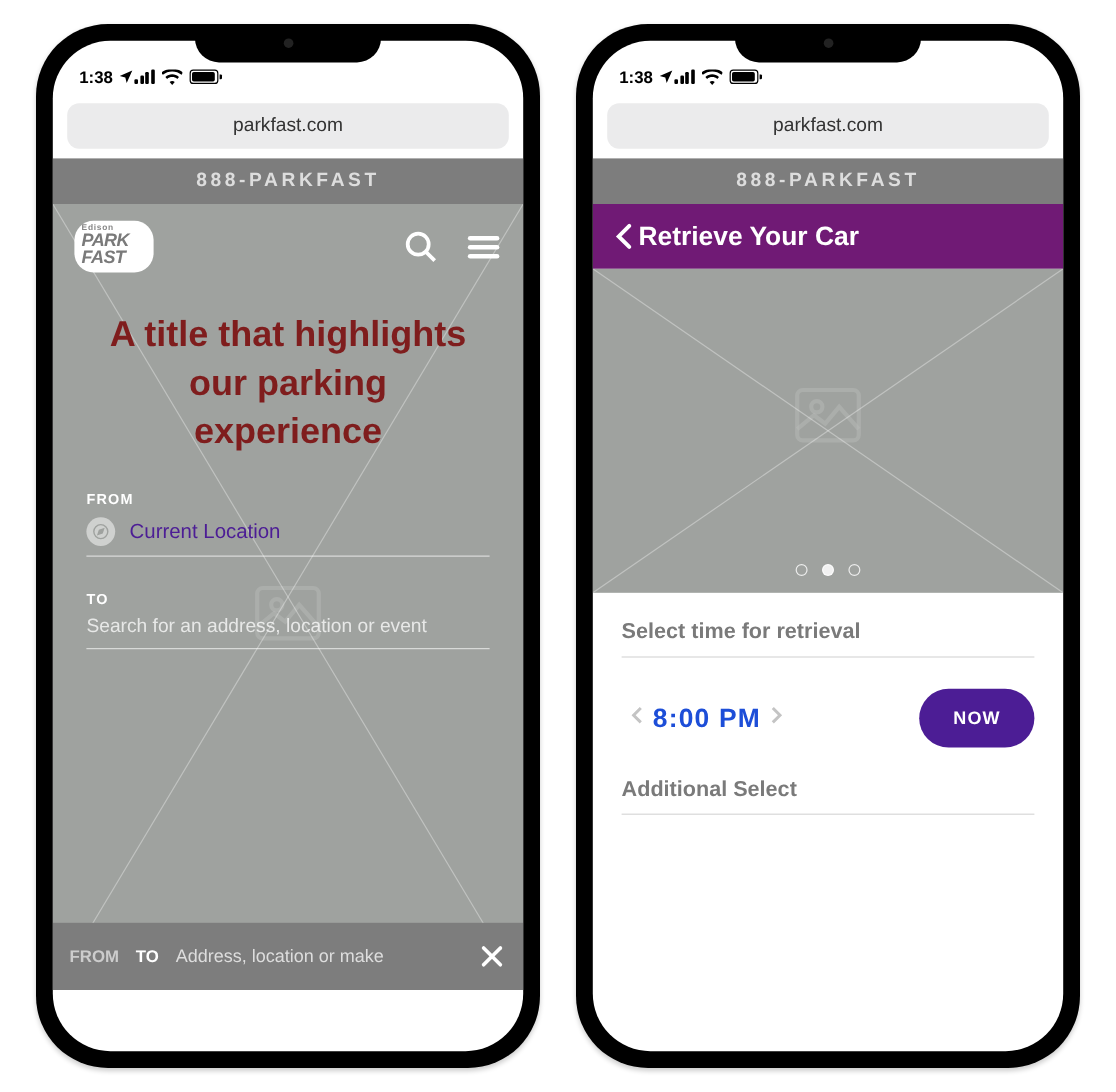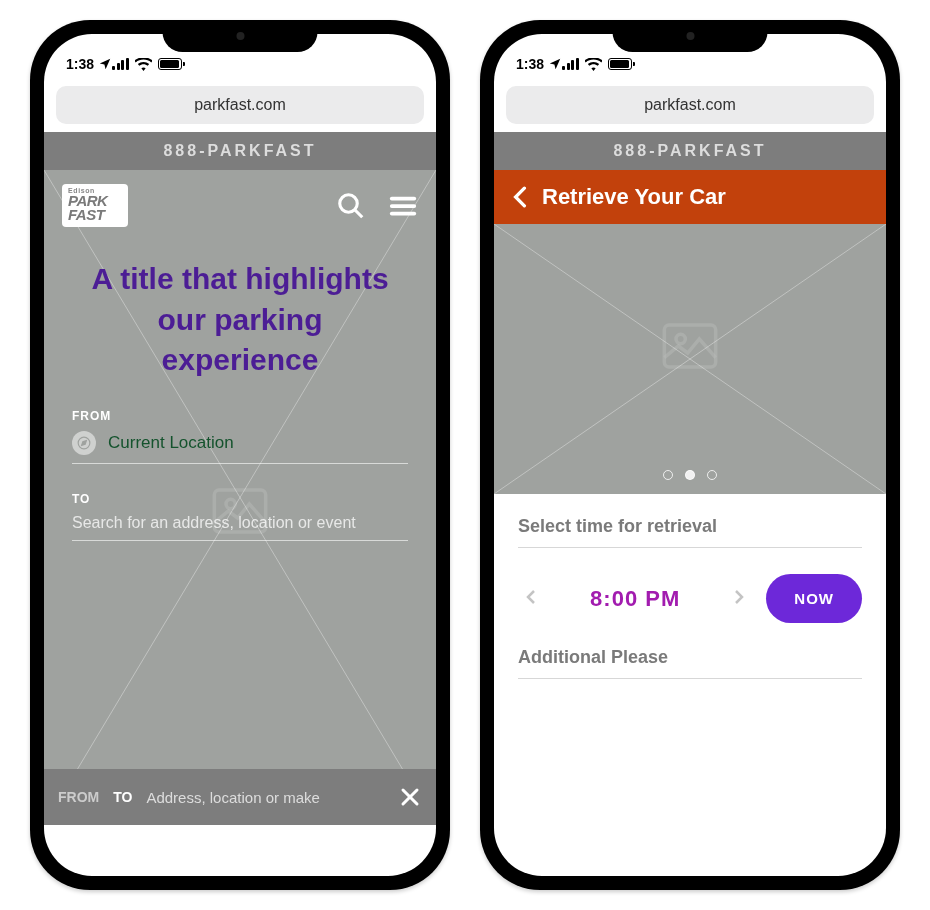--- a/index.html
+++ b/index.html
@@ -103,76 +103,76 @@
   }
   .hero svg.cross { position:absolute; inset:0; width:100%; height:100%; }
   .top-nav {
     display:flex; justify-content:space-between; align-items:center;
     padding: 14px 18px 10px;
     position: relative;
     z-index: 2;
   }
   .logo {
     background: #fff;
-    border-radius: 4px;
+    border-radius: 16px;
     padding: 4px 6px 6px;
     width: 66px;
     line-height: 0.9;
   }
   .logo .edison { font-size:7px; color:#888; letter-spacing:0.6px; font-weight:600; display:block; }
   .logo .park, .logo .fast { font-size:15px; font-weight:800; font-style: italic; color:#7a7a7a; display:block; letter-spacing:-0.5px; }
   .nav-icons { display:flex; gap:22px; }
   .nav-icons svg { width:30px; height:30px; }
   .hero-title {
-    color:#4c1d95; font-weight:700; font-size:30px; text-align:center;
+    color:#7f1d1d; font-weight:700; font-size:30px; text-align:center;
     padding: 22px 40px 28px;
     line-height:1.35;
     position:relative; z-index:2;
   }
   .image-placeholder-icon {
     position:absolute; left:50%; top:52%; transform:translate(-50%,-50%);
     opacity:0.25;
   }
   .search-form { padding: 0 28px; position:relative; z-index:2; }
   .field-label { color:#fff; font-size:12px; letter-spacing:1px; font-weight:600; margin-bottom:8px; }
   .field-row { display:flex; align-items:center; gap:12px; padding-bottom:8px; border-bottom:1px solid rgba(255,255,255,0.6); margin-bottom:28px; }
   .field-row .icon-circ { width:24px; height:24px; border-radius:50%; background:rgba(255,255,255,0.5); display:flex; align-items:center; justify-content:center; }
-  .field-value { color:#14532d; font-size:17px; }
+  .field-value { color:#4c1d95; font-size:17px; }
   .field-placeholder { color:rgba(255,255,255,0.75); font-size:16px; }
   .sticky-bar {
     position:absolute; bottom:0; left:0; right:0;
     background:#7d7d7d;
     height:56px;
     display:flex; align-items:center; padding:0 14px; gap:14px;
     color:#ccc; font-size:14px;
   }
   .sticky-bar .tab { font-weight:600; }
   .sticky-bar .tab.active { color:#fff; }
   .sticky-bar .input-text { flex:1; color:#ddd; font-size:15px; }
   .sticky-bar .close { margin-left:auto; }
   
   .page-header {
-    background:#c2410c; color:#fff; display:flex; align-items:center; gap:14px;
+    background:#701a75; color:#fff; display:flex; align-items:center; gap:4px;
     padding:14px 18px; font-size:22px; font-weight:600;
   }
   .hero2 {
     background:#9fa29f; height:270px; position:relative; overflow:hidden;
   }
   .hero2 svg.cross { position:absolute; inset:0; width:100%; height:100%; }
   .dots { position:absolute; bottom:14px; left:50%; transform:translateX(-50%); display:flex; gap:12px; }
   .dots span { width:10px; height:10px; border:1.5px solid rgba(255,255,255,0.8); border-radius:50%; }
   .dots span.active { background:rgba(255,255,255,0.85); }
   .content2 { padding: 22px 24px 0; }
   .section-title { color:#7a7a7a; font-size:18px; font-weight:700; margin-bottom:10px; }
   .thin-hr { border:0; border-top:1px solid #d7d7d7; margin-bottom:26px; }
   .time-row { display:flex; align-items:center; gap:14px; margin-bottom:24px; }
-  .stepper { flex:1; display:flex; align-items:center; justify-content:space-between; color:#a21caf; }
+  .stepper { flex:1; display:flex; align-items:center; color:#1d4ed8; }
   .stepper .chev { font-size:16px; padding:8px; }
   .stepper .time-val { font-size:22px; font-weight:700; letter-spacing:1px; }
-  .now-btn { background:#6d28d9; color:#fff; border:none; border-radius:28px; padding:16px 28px; font-size:15px; font-weight:700; letter-spacing:1px; }
+  .now-btn { background:#4c1d95; color:#fff; border:none; border-radius:28px; padding:16px 28px; font-size:15px; font-weight:700; letter-spacing:1px; }
   .helper-text { color:#6a6a6a; font-size:17px; line-height:1.4; margin-bottom:52px; }
 </style>
 </head>
 <body>
 
 <div class="phone">
   <div class="notch"></div>
   <div class="phone-inner">
     <div class="status-bar">
       <div class="status-left">
@@ -321,17 +321,17 @@
           </span>
           <span class="time-val">8:00 PM</span>
           <span class="chev">
             <svg width="10" height="16" viewBox="0 0 10 16" fill="none" stroke="#c4c4c4" stroke-width="2.5">
                 <polyline points="2 2 8 8 2 14"></polyline>
               </svg>
           </span>
         </div>
         <button class="now-btn">NOW</button>
       </div>
-      <div class="section-title">Additional Please</div>
+      <div class="section-title">Additional Select</div>
       <hr class="thin-hr">
     </div>
   </div>
 </div>
 
 </body></html>

